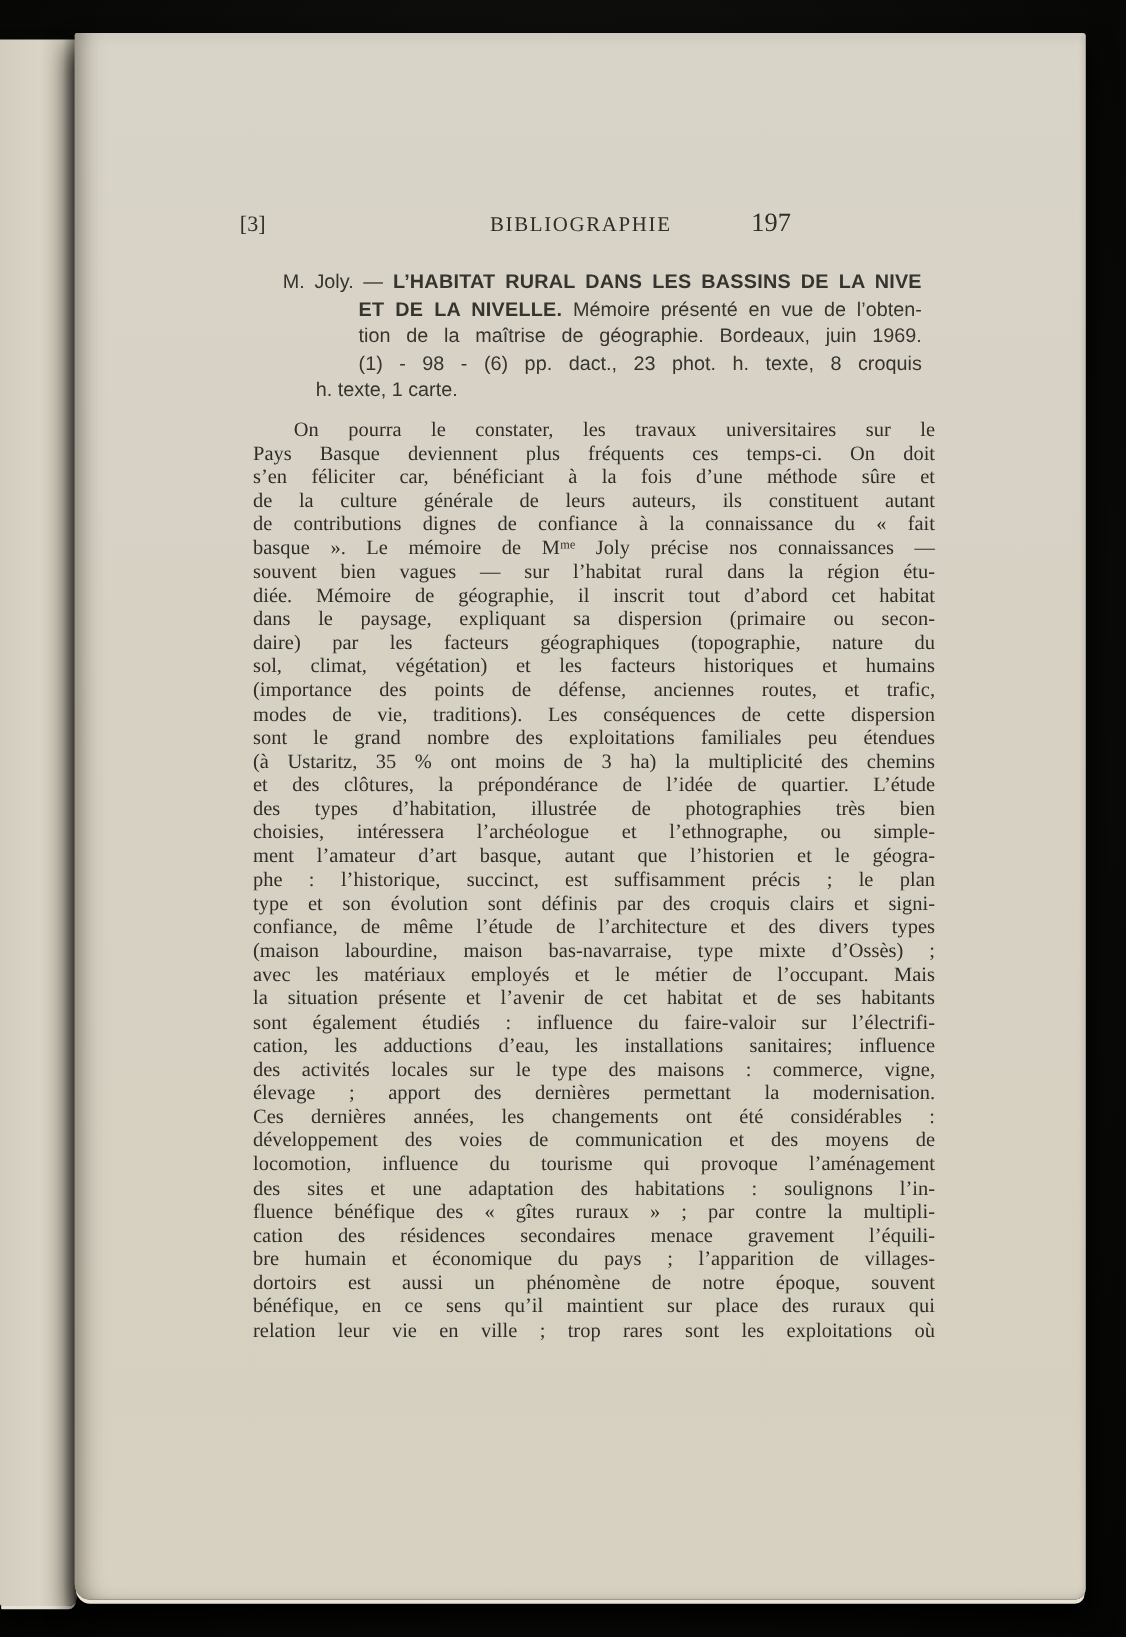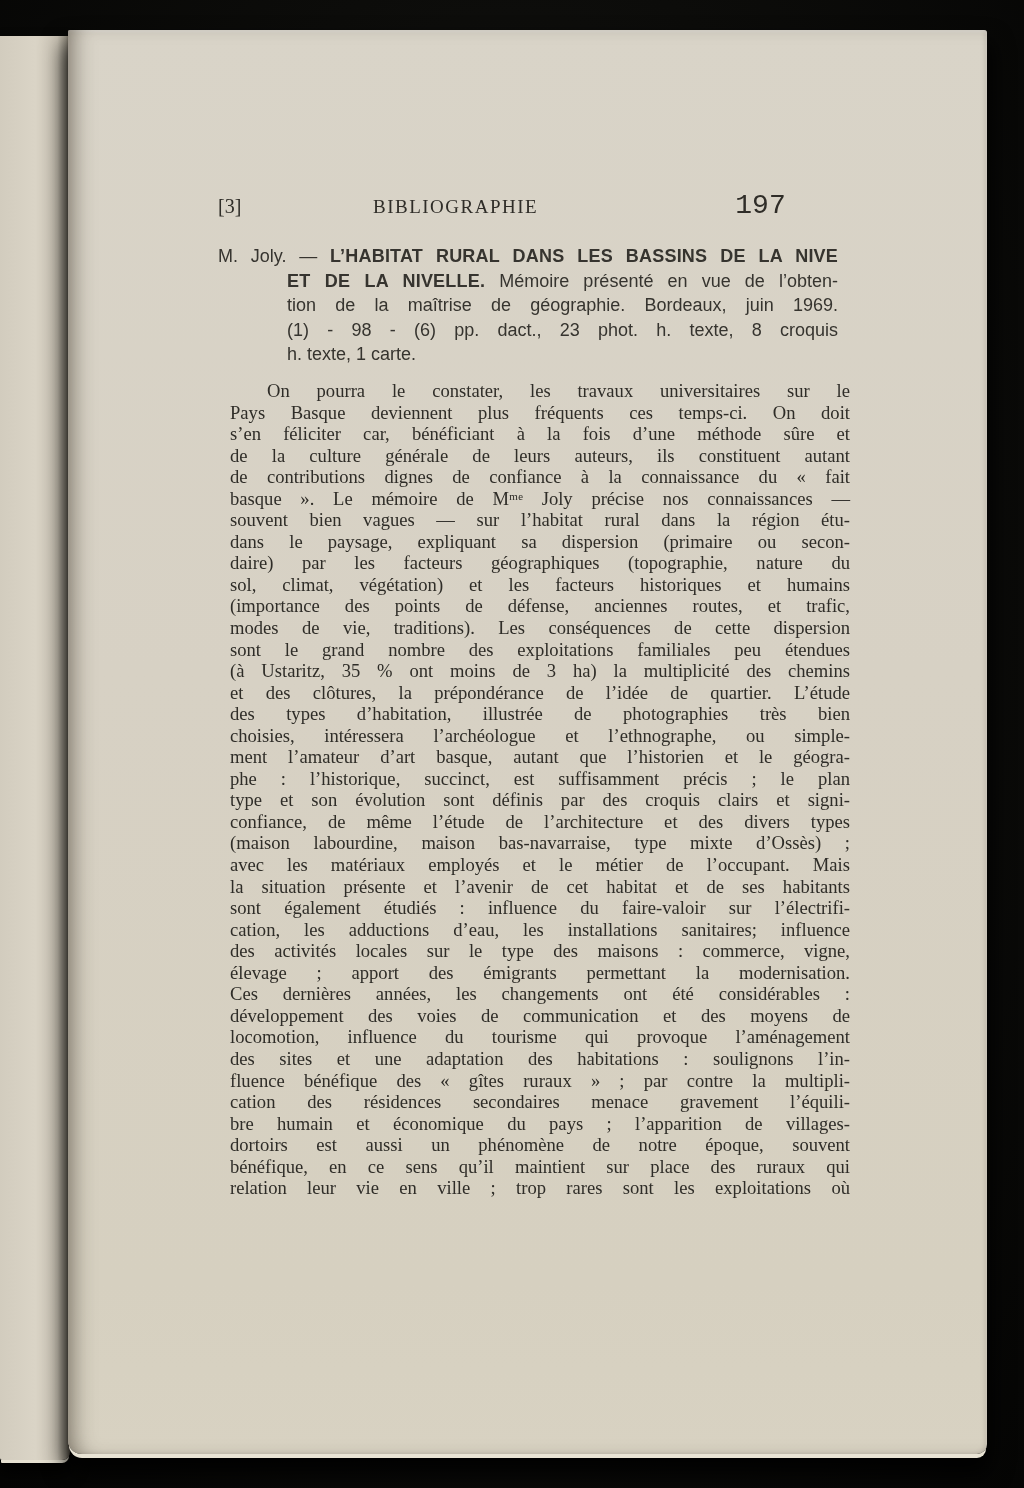--- a/index.html
+++ b/index.html
@@ -37,30 +37,30 @@
       inset -2px 0 4px rgba(120,112,98,0.25),
       0 5px 0 -1px #e9e4d5,
       0 16px 22px 4px rgba(0,0,0,0.9);
   }
   .running-header {
     position: absolute; left: 150px; top: 160px; width: 620px;
     display: flex; align-items: baseline;
     font-size: 20px; color: var(--ink);
   }
   .h-left  { flex: 1; text-align: left; }
-  .h-center{ flex: 2; letter-spacing: 1.5px; font-size: 19px; }
-  .h-right { flex: 1; text-align: center; font-size: 28px; font-family: Liberation Mono, monospace; }
+  .h-center{ flex: 2; text-align: center; letter-spacing: 1.5px; font-size: 19px; }
+  .h-right { flex: 1; text-align: left; font-size: 24px; }
 
   .entry {
     position: absolute; left: 150px; top: 214px; width: 620px;
     font-family: "Liberation Sans", "DejaVu Sans", sans-serif;
     font-size: 18px; line-height: 24.5px; color: #36342f;
   }
   .entry-line.indent { padding-left: 69px; }
-  .entry-line.just { text-align: justify; text-align-last: justify; }
+  .entry-line.just { text-align: justify; text-align-last: justify; margin-left: 39px; }
   .entry-line .bold { font-weight: 700; letter-spacing: 0.2px; }
 
   .body-text {
     position: absolute; left: 150px; top: 350px; width: 620px;
     font-size: 18.6px; line-height: 21.55px; color: var(--ink); margin-left: 12px;
   }
   .body-line { text-align: justify; text-align-last: justify; }
   .body-line.first { padding-left: 37px; }
 </style>
 </head>
@@ -82,41 +82,42 @@
         <div class="entry-line indent"><span>h. texte, 1 carte.</span></div>
       </div>
     <div class="body-text">
         <div class="body-line first">On pourra le constater, les travaux universitaires sur le</div>
         <div class="body-line">Pays Basque deviennent plus fréquents ces temps-ci. On doit</div>
         <div class="body-line">s’en féliciter car, bénéficiant à la fois d’une méthode sûre et</div>
         <div class="body-line">de la culture générale de leurs auteurs, ils constituent autant</div>
         <div class="body-line">de contributions dignes de confiance à la connaissance du « fait</div>
         <div class="body-line">basque ». Le mémoire de Mᵐᵉ Joly précise nos connaissances —</div>
         <div class="body-line">souvent bien vagues — sur l’habitat rural dans la région étu-</div>
+        <div class="body-line">diée. Mémoire de géographie, il inscrit tout d’abord cet habitat</div>
         <div class="body-line">dans le paysage, expliquant sa dispersion (primaire ou secon-</div>
         <div class="body-line">daire) par les facteurs géographiques (topographie, nature du</div>
         <div class="body-line">sol, climat, végétation) et les facteurs historiques et humains</div>
         <div class="body-line">(importance des points de défense, anciennes routes, et trafic,</div>
         <div class="body-line">modes de vie, traditions). Les conséquences de cette dispersion</div>
         <div class="body-line">sont le grand nombre des exploitations familiales peu étendues</div>
         <div class="body-line">(à Ustaritz, 35 % ont moins de 3 ha) la multiplicité des chemins</div>
         <div class="body-line">et des clôtures, la prépondérance de l’idée de quartier. L’étude</div>
         <div class="body-line">des types d’habitation, illustrée de photographies très bien</div>
         <div class="body-line">choisies, intéressera l’archéologue et l’ethnographe, ou simple-</div>
         <div class="body-line">ment l’amateur d’art basque, autant que l’historien et le géogra-</div>
         <div class="body-line">phe : l’historique, succinct, est suffisamment précis ; le plan</div>
         <div class="body-line">type et son évolution sont définis par des croquis clairs et signi-</div>
         <div class="body-line">confiance, de même l’étude de l’architecture et des divers types</div>
         <div class="body-line">(maison labourdine, maison bas-navarraise, type mixte d’Ossès) ;</div>
         <div class="body-line">avec les matériaux employés et le métier de l’occupant. Mais</div>
         <div class="body-line">la situation présente et l’avenir de cet habitat et de ses habitants</div>
         <div class="body-line">sont également étudiés : influence du faire-valoir sur l’électrifi-</div>
         <div class="body-line">cation, les adductions d’eau, les installations sanitaires; influence</div>
         <div class="body-line">des activités locales sur le type des maisons : commerce, vigne,</div>
-        <div class="body-line">élevage ; apport des émigrants permettant la modernisation.</div>
+        <div class="body-line">élevage ; apport des dernières permettant la modernisation.</div>
         <div class="body-line">Ces dernières années, les changements ont été considérables :</div>
         <div class="body-line">développement des voies de communication et des moyens de</div>
         <div class="body-line">locomotion, influence du tourisme qui provoque l’aménagement</div>
         <div class="body-line">des sites et une adaptation des habitations : soulignons l’in-</div>
         <div class="body-line">fluence bénéfique des « gîtes ruraux » ; par contre la multipli-</div>
         <div class="body-line">cation des résidences secondaires menace gravement l’équili-</div>
         <div class="body-line">bre humain et économique du pays ; l’apparition de villages-</div>
         <div class="body-line">dortoirs est aussi un phénomène de notre époque, souvent</div>
         <div class="body-line">bénéfique, en ce sens qu’il maintient sur place des ruraux qui</div>
         <div class="body-line">relation leur vie en ville ; trop rares sont les exploitations où</div>

